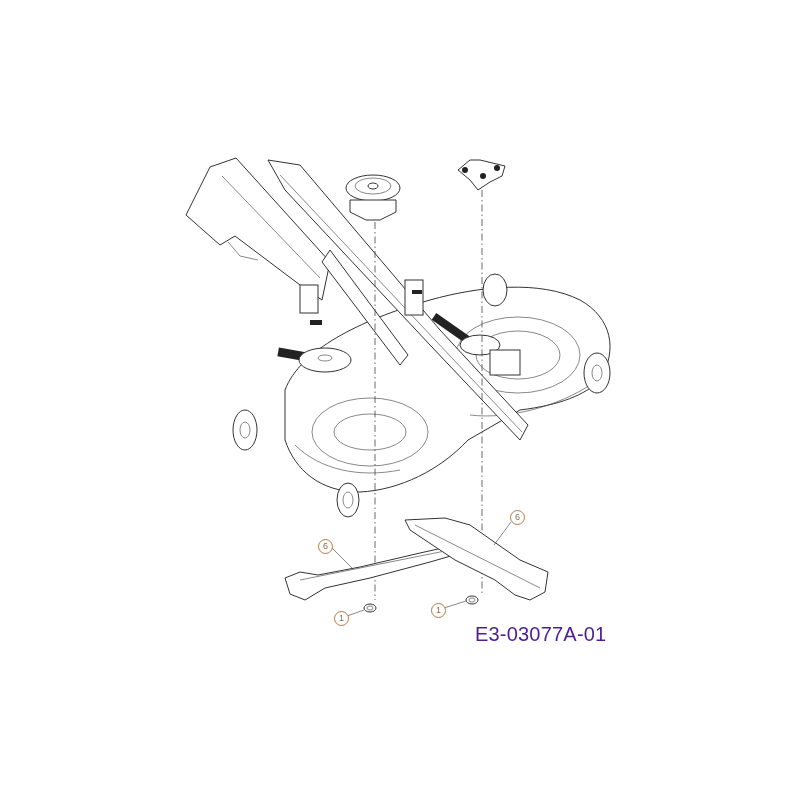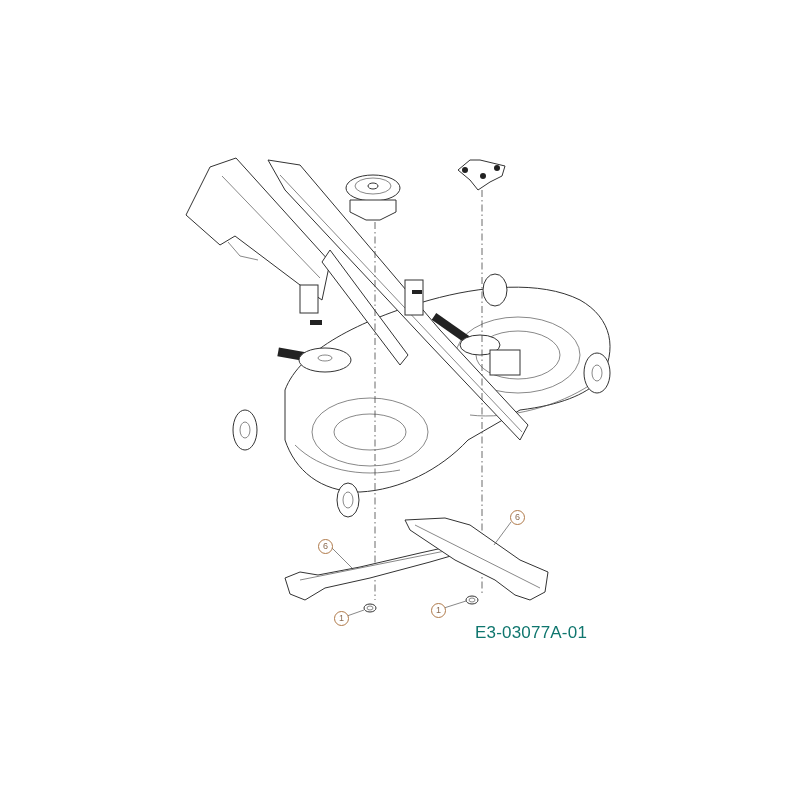--- a/index.html
+++ b/index.html
@@ -5,21 +5,21 @@
     html, body { margin: 0; padding: 0; background: #ffffff; }
     body { width: 800px; height: 800px; position: relative; overflow: hidden; font-family: "Liberation Sans", sans-serif; }
     .canvas { position: absolute; left: 0; top: 0; width: 800px; height: 800px; }
     svg.drawing { position: absolute; left: 0; top: 0; }
     .thin { fill: none; stroke: #555; stroke-width: 0.7; }
     .dash { fill: none; stroke: #444; stroke-width: 0.8; stroke-dasharray: 7 3 1.5 3; }
     .fillw { fill: #fff; stroke: #333; stroke-width: 1; }
     .spring { fill: #222; }
     .callout { position: absolute; width: 13px; height: 13px; border: 1px solid #b07a4a; border-radius: 50%;
       font-size: 9px; line-height: 13px; text-align: center; color: #8a6a50; background: #fff; }
-    .partno { position: absolute; left: 475px; top: 623px; font-size: 17px; color: #0f766e; letter-spacing: 0.2px; }
+    .partno { position: absolute; left: 475px; top: 623px; font-size: 20px; color: #4c1d95; letter-spacing: 0.2px; }
   </style>
 </head>
 <body>
 
 <div class="canvas">
   <svg class="drawing" width="800" height="800" viewBox="0 0 800 800">
 
     <g>
       <path class="fillw" d="M210,167 L236,158 L330,262 L322,300 L300,285 L235,236 L220,245 L186,215 Z"></path>
       <path class="thin" d="M222,176 L320,278"></path>

